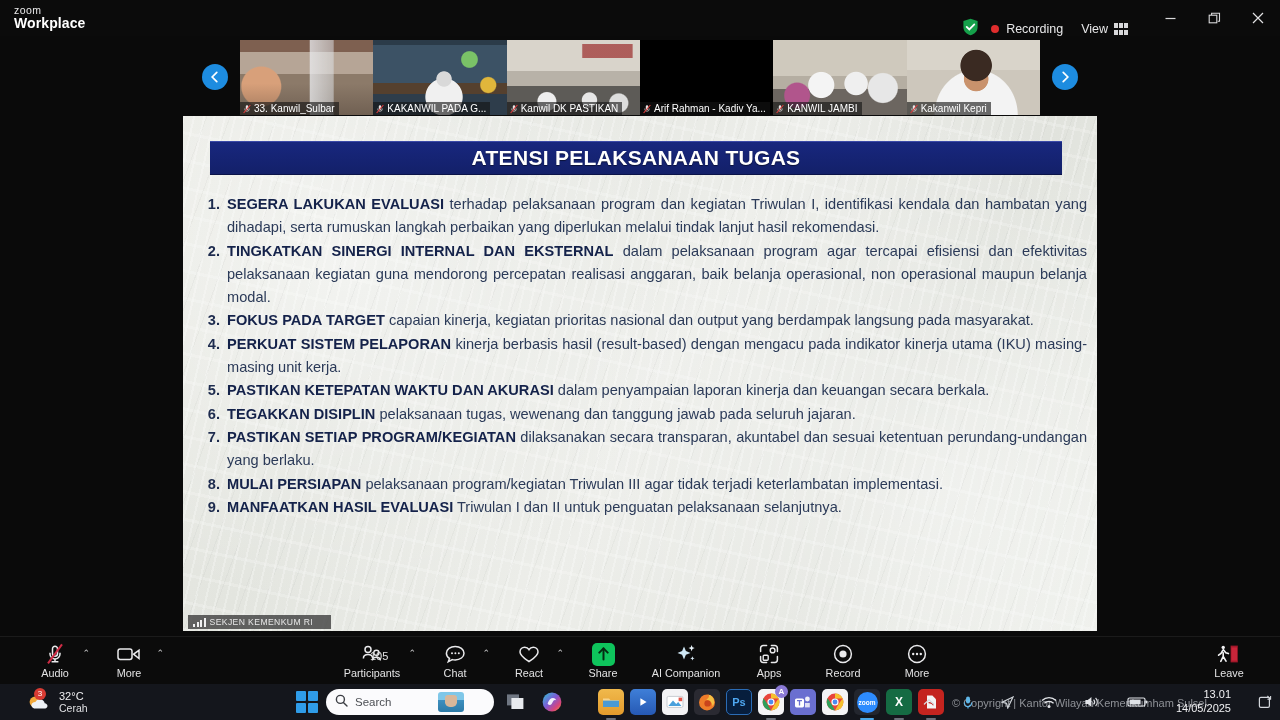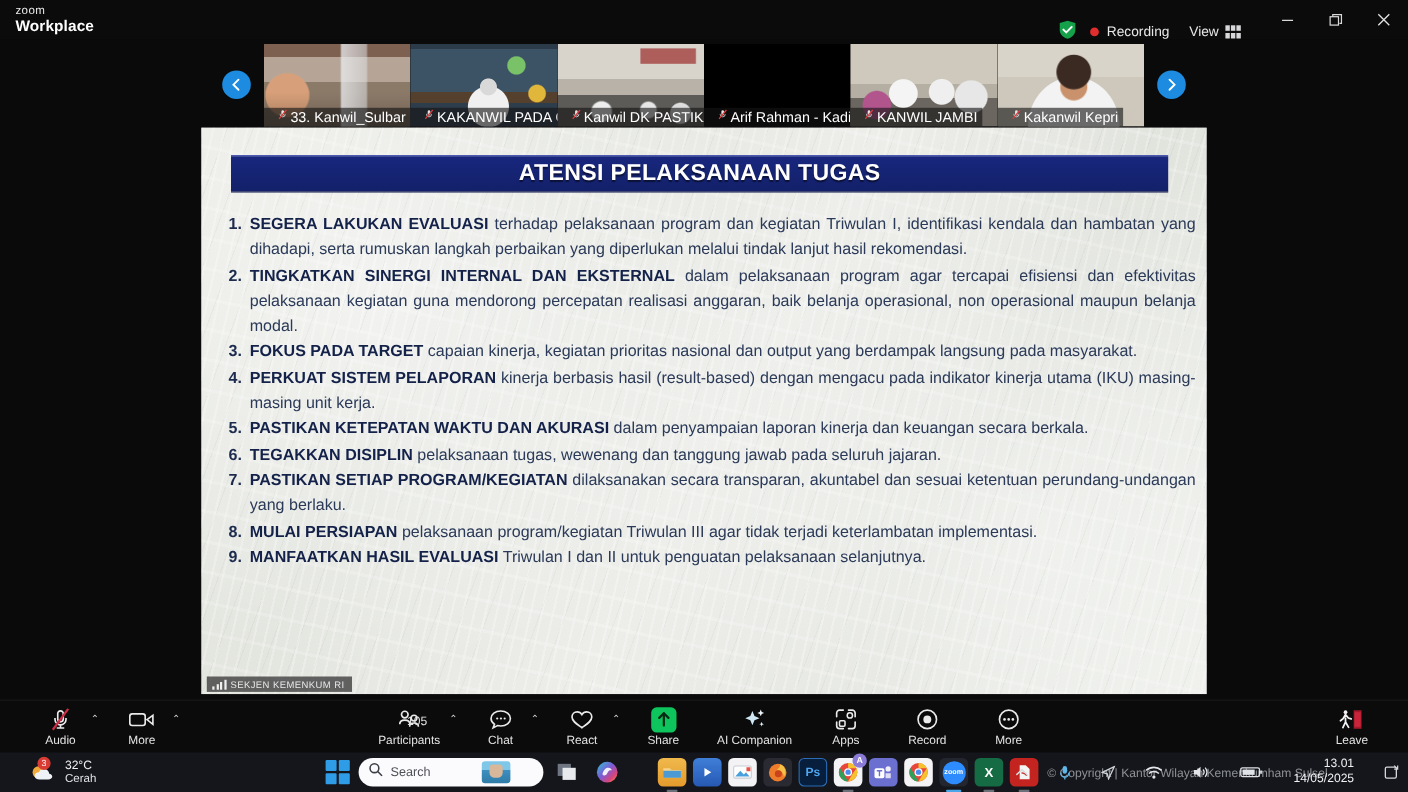--- a/index.html
+++ b/index.html
@@ -38,23 +38,23 @@
 
   
   .strip {
     position: absolute; left: 240px; top: 40px; width: 800px; height: 75px;
     display: flex; background: #141414;
   }
   .tile { position: relative; width: 133.33px; height: 75px; overflow: hidden; }
   .tile .bg { position: absolute; inset: 0; }
   .tile .nm {
     position: absolute; left: 0; bottom: 0; max-width: 100%;
-    display: flex; align-items: flex-start; gap: 3px;
-    padding: 1px 4px 1px 13px; background: rgba(20,20,20,.62);
-    color: #fff; font-size: 13px; white-space: nowrap; overflow: hidden;
+    display: flex; align-items: flex-end; gap: 3px;
+    padding: 1px 4px 1px 3px; background: rgba(20,20,20,.62);
+    color: #fff; font-size: 10px; white-space: nowrap; overflow: hidden;
   }
   .mic-mute { width: 8px; height: 10px; flex: 0 0 auto; }
   .navbtn {
     position: absolute; top: 64px; width: 26px; height: 26px; border-radius: 50%;
     background: #1d8ce0; display: flex; align-items: center; justify-content: center;
     color: #fff;
   }
   .navbtn.prev { left: 202px; }
   .navbtn.next { left: 1052px; }
   .navbtn svg { display: block; }
@@ -98,21 +98,21 @@
   }
   ol.items > li .num {
     flex: 0 0 30px; text-align: right; padding-right: 7px;
     font-weight: 700; color: #1d2b4e;
   }
   ol.items > li .txt { flex: 1 1 auto; text-align: justify; }
   ol.items > li .txt b { font-weight: 700; color: #14224a; }
   .slide-footer {
     position: absolute; left: 5px; bottom: 2px;
     display: flex; align-items: center; gap: 4px;
-    background: rgba(58,58,58,.78); padding: 2px 7px 2px 5px;
+    background: rgba(58,58,58,.78); padding: 2px 18px 2px 5px;
   }
   .slide-footer .bars { display: flex; align-items: flex-end; gap: 1.5px; height: 9px; }
   .slide-footer .bars i { width: 2px; background: #f0f0f0; display: block; }
   .slide-footer .bars i:nth-child(1){height:3px}
   .slide-footer .bars i:nth-child(2){height:5px}
   .slide-footer .bars i:nth-child(3){height:7px}
   .slide-footer .bars i:nth-child(4){height:9px}
   .slide-footer span { color: #e8e8e8; font-size: 8.6px; letter-spacing: .4px; }
 
   

